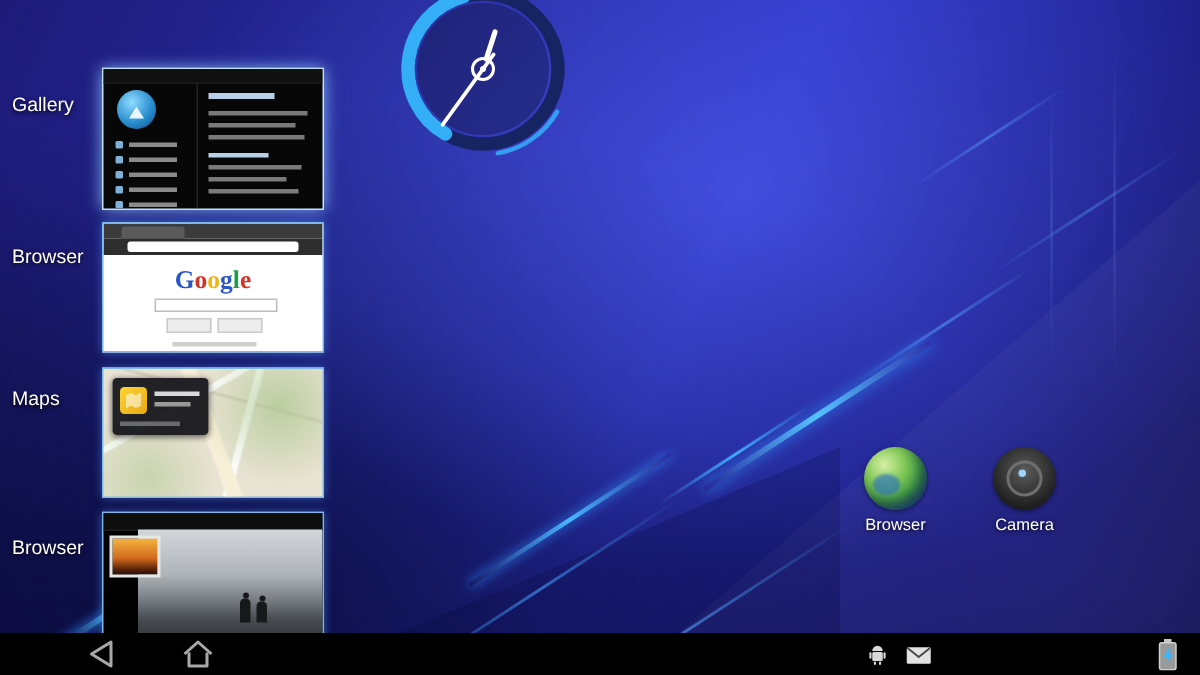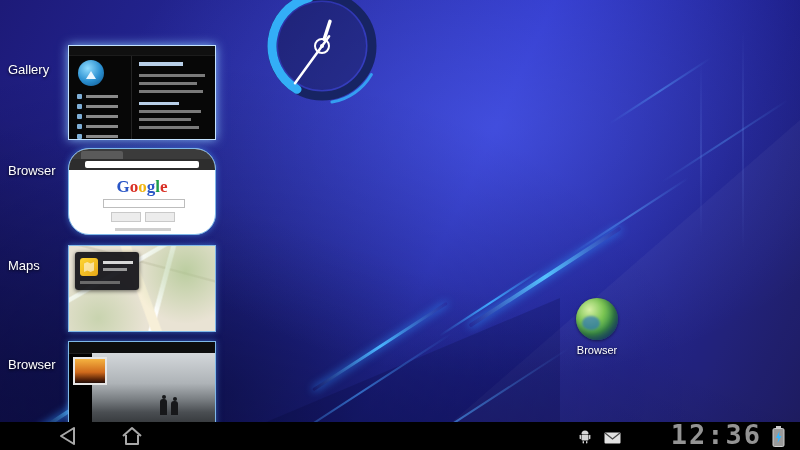--- a/index.html
+++ b/index.html
@@ -49,21 +49,21 @@
     background:radial-gradient(circle at 38% 32%,#8fdcff,#2a8fd0 55%,#0d4f86);}
   .s-gauge::before{content:"";position:absolute;left:8px;top:6px;border:5px solid transparent;border-bottom:8px solid #eaf6ff;}
   .s-row{position:absolute;left:8px;height:4px;}
   .s-row i{position:absolute;left:0;top:0;width:5px;height:5px;background:#7fb0d8;border-radius:1px;}
   .s-row b{position:absolute;left:9px;top:1px;width:32px;height:3px;background:#8a8a8a;}
   .s-div{position:absolute;left:62px;top:10px;bottom:0;width:1px;background:#242424;}
   .s-line{position:absolute;height:3px;background:#7a7a7a;}
   .s-line.hl{background:#b8cfe8;}
 
   
-  .t-browser{background:#fff;border-radius:21px;}
+  .t-browser{background:#fff;}
   .b-tabs{position:absolute;left:0;top:0;right:0;height:10px;background:#3b3b3b;}
   .b-tab{position:absolute;left:12px;top:2px;width:42px;height:8px;background:#5a5a5a;border-radius:2px 2px 0 0;}
   .b-url{position:absolute;left:0;top:10px;right:0;height:11px;background:#2d2d2d;}
   .b-field{position:absolute;left:16px;top:2px;right:16px;height:7px;background:#fff;border-radius:2px;}
   .b-logo{position:absolute;left:0;top:28px;width:100%;text-align:center;
     font-family:"Liberation Serif",serif;font-weight:bold;font-size:17px;letter-spacing:0;}
   .gl{display:inline-block;}
   .g1,.g4{color:#2a56c6;}
   .g2,.g6{color:#d93025;}
   .g3{color:#f2b50f;}
@@ -243,20 +243,24 @@
       <div class="person p1"></div>
       <div class="person p2"></div>
     </div>
     <div class="ga-sun"></div>
   </div>
 
   <div class="shortcut sc-browser">
     <div class="globe"></div>
     <span>Browser</span>
   </div>
+  <div class="shortcut sc-camera">
+    <div class="camlens"></div>
+    <span>Camera</span>
+  </div>
 
   <div class="system-bar">
     <div class="nav-btn nav-back">
       <svg width="32" height="22" viewBox="0 0 32 22">
         <path d="M22,3 L9,11 L22,19 Z" fill="none" stroke="#a8a8a8" stroke-width="2" stroke-linejoin="round"></path>
       </svg>
     </div>
     <div class="nav-btn nav-home">
       <svg width="32" height="22" viewBox="0 0 32 22">
         <path d="M7,11 L16,3 L25,11" fill="none" stroke="#a8a8a8" stroke-width="2" stroke-linejoin="round"></path>
@@ -273,21 +277,20 @@
         <rect x="4.6" y="12" width="1.4" height="2.4" rx="0.7" fill="#d8d8d8"></rect>
         <rect x="8" y="12" width="1.4" height="2.4" rx="0.7" fill="#d8d8d8"></rect>
       </svg>
     </div>
     <div class="st-mail">
       <svg width="17" height="12" viewBox="0 0 17 12">
         <rect x="0.5" y="0.5" width="16" height="11" rx="1" fill="#e2e2e2"></rect>
         <path d="M1,1 L8.5,7 L16,1" fill="none" stroke="#4a4a4a" stroke-width="1.3"></path>
       </svg>
     </div>
-    <div class="st-time">12:36</div>
     <div class="st-batt">
       <svg width="13" height="21" viewBox="0 0 13 21">
         <rect x="4" y="0" width="5" height="3" fill="#c9c9c9"></rect>
         <rect x="1" y="2.5" width="11" height="18" rx="1.5" fill="#9a9a9a" stroke="#cfcfcf" stroke-width="1"></rect>
         <path d="M7.5,5 L4,12 L6.5,12 L5.5,17 L9.5,10 L7,10 Z" fill="#35b6ff"></path>
       </svg>
     </div>
   </div>
 
 </div>

